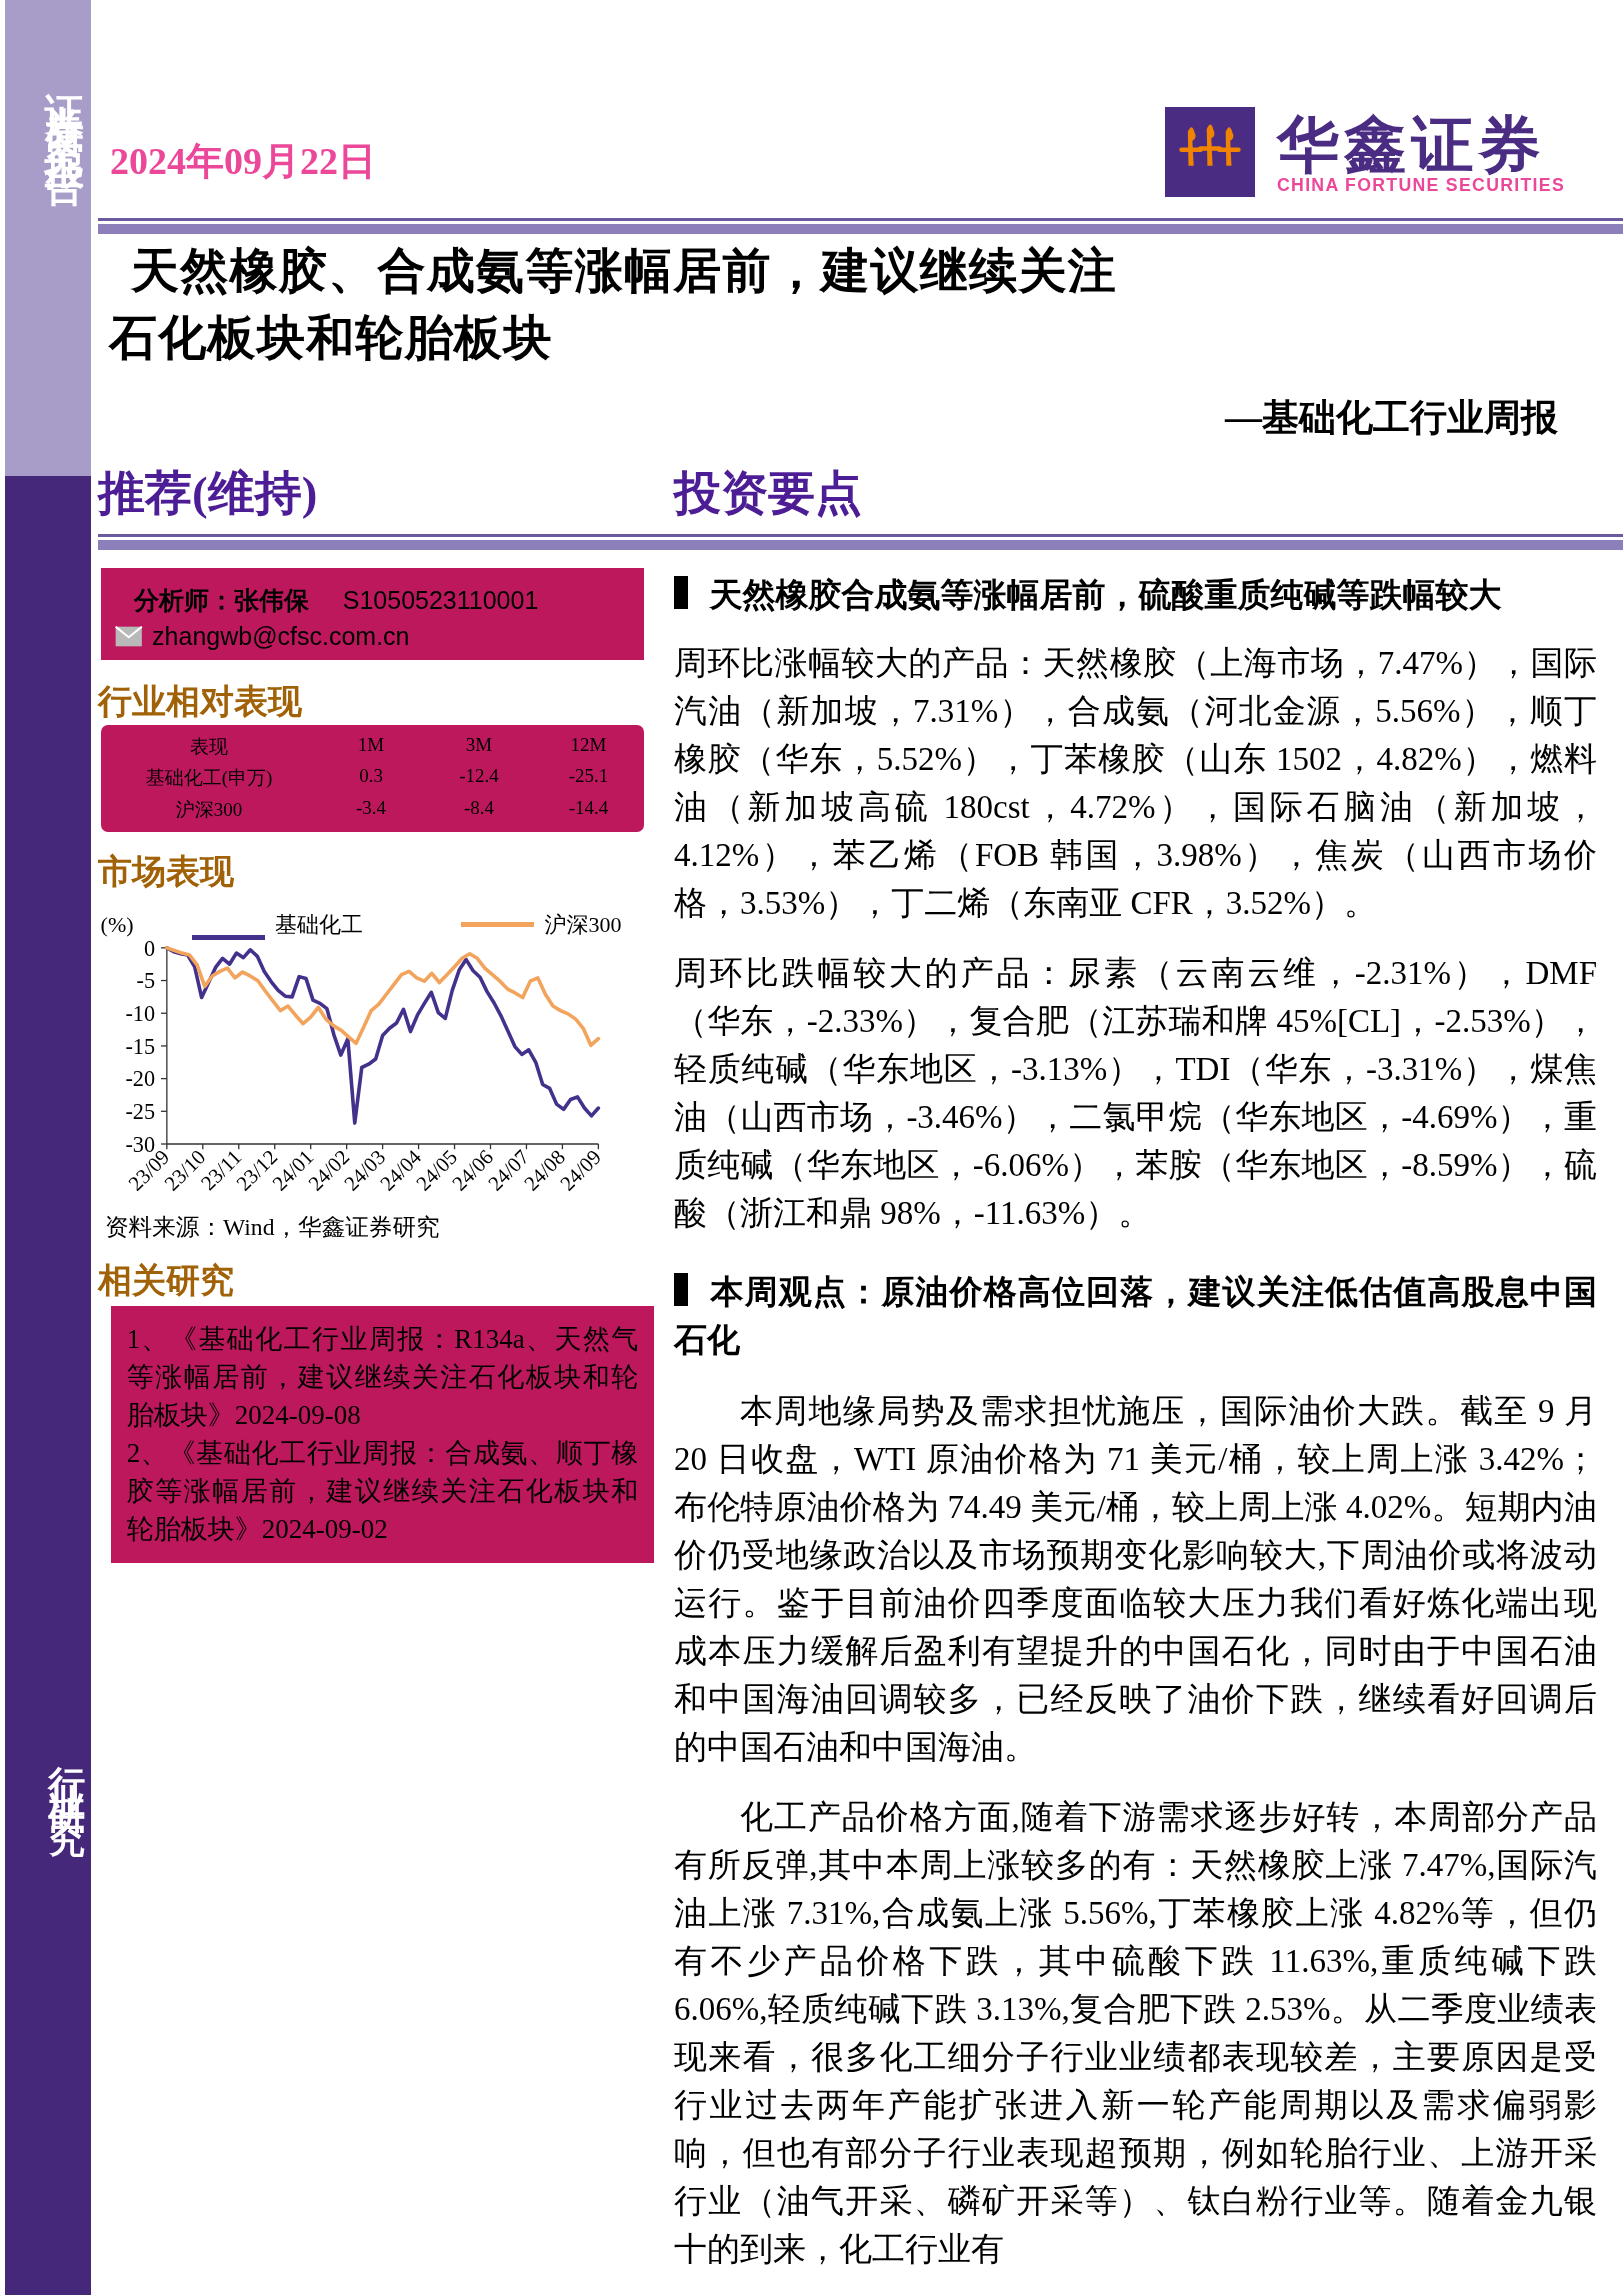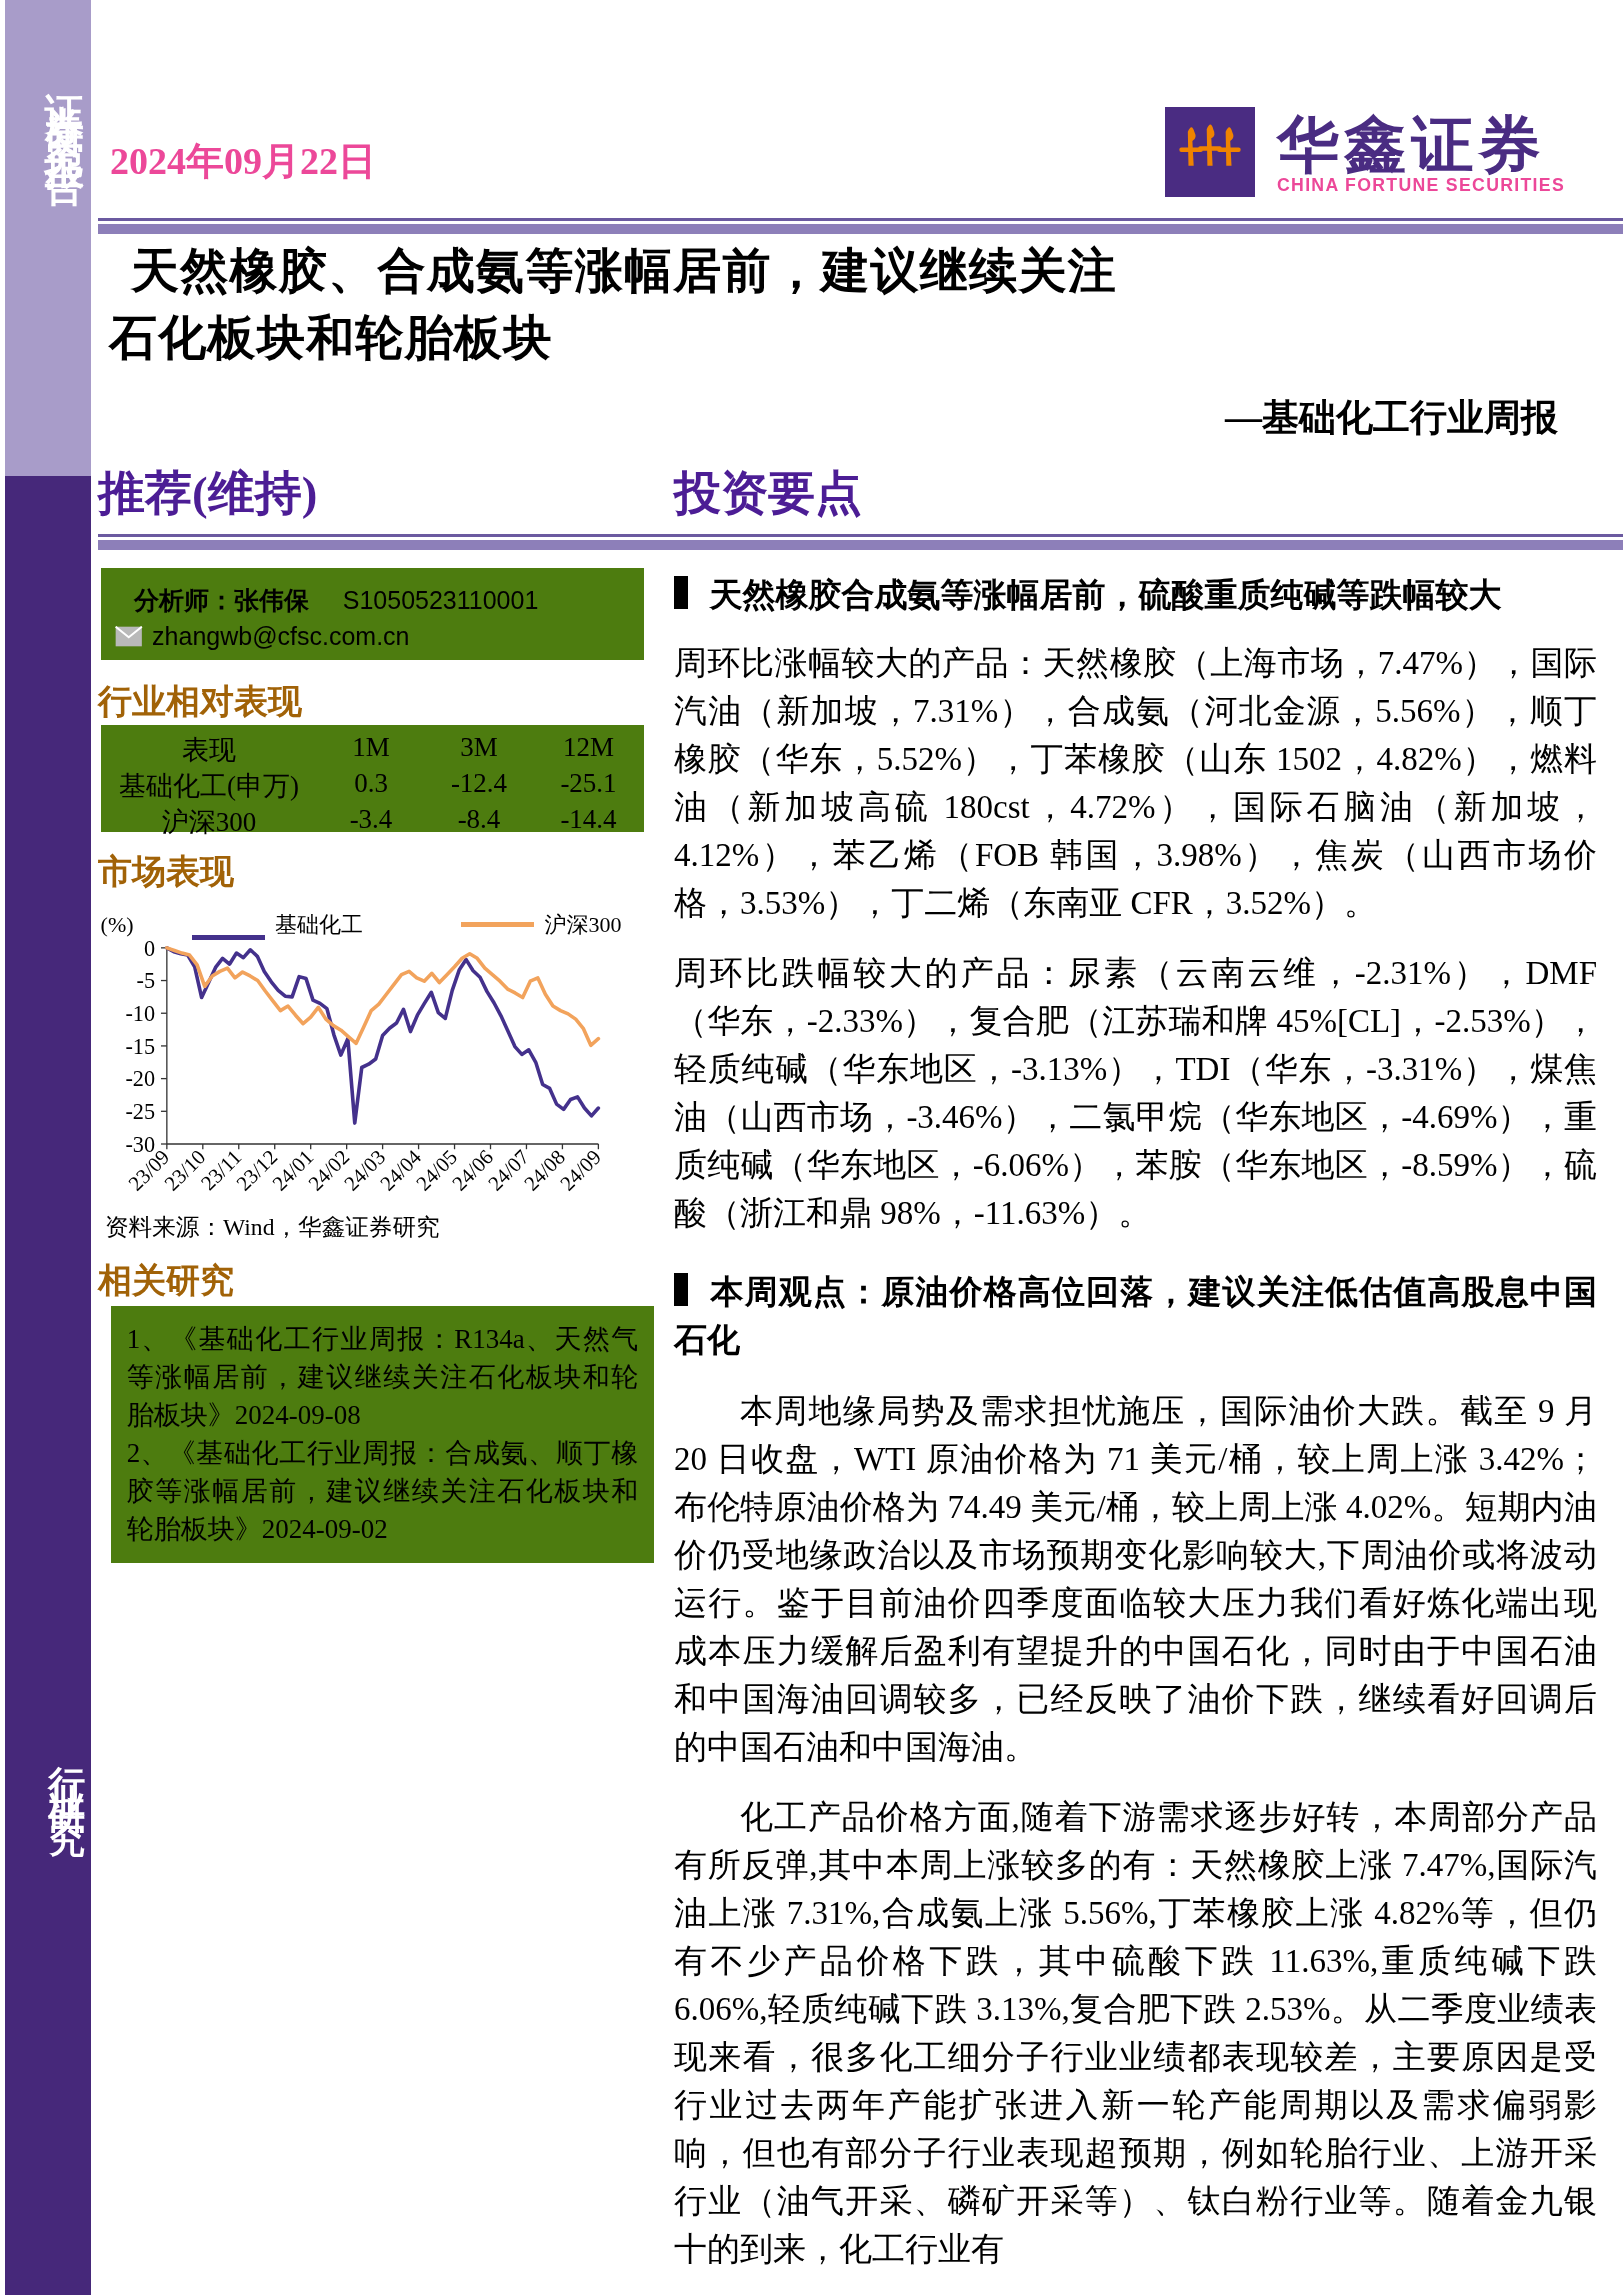--- a/index.html
+++ b/index.html
@@ -34,34 +34,34 @@
   .rule2a{left:98px;top:534px;width:1525px;}
   .rule2b{left:98px;top:540px;width:1525px;}
 
   .title1{left:131px;top:239px;font-size:48px;font-weight:900;letter-spacing:1.3px;}
   .title2{left:109px;top:306px;font-size:48px;font-weight:900;letter-spacing:1.3px;}
   .subtitle{right:65px;top:393px;font-size:37px;font-weight:900;}
 
   .h-rating{left:98px;top:462px;font-size:47px;font-weight:bold;color:#4c1d95;}
   .h-points{left:674px;top:462px;font-size:47px;font-weight:bold;color:#4c1d95;}
 
-  .greybox{background:#4d7c0f;}
+  .greybox{background:#be185d;}
   .analyst-box{left:101px;top:568px;width:543px;height:92px;}
   .analyst-line1{position:absolute;left:33px;top:15.7px;font-size:25px;white-space:nowrap;}
   .analyst-name{font-weight:bold;}
   .analyst-code{margin-left:27.5px;font-family:"Liberation Sans","DejaVu Sans",sans-serif;}
   .analyst-line2{position:absolute;left:14.4px;top:54px;font-size:25px;display:flex;align-items:center;gap:9.2px;font-family:"Liberation Sans","DejaVu Sans",sans-serif;}
 
   .h-small{font-size:34px;font-weight:bold;color:#a16207;}
   .h-rel{left:98px;top:679px;}
   .h-market{left:98px;top:849px;}
   .h-related{left:98px;top:1258px;}
 
   .rel-table{left:101px;top:725px;width:543px;height:107px;padding:6.5px 0;box-sizing:border-box;
-    display:grid;grid-template-rows:1fr 1fr 1fr;align-items:center;font-size:27px;}
+    display:grid;grid-template-rows:1fr 1fr 1fr;align-items:center;font-size:19px;border-radius:7px;}
   .rel-row{display:grid;grid-template-columns:216px 108px 108px 111px;}
   .rel-row span{text-align:center;}
 
   
   .chart{left:98px;top:898px;width:530px;height:314px;}
   .legend{position:absolute;left:2.6px;top:11.8px;width:523px;display:flex;align-items:center;font-size:22px;}
   .legend .pct{margin-right:58px;}
   .swatch{display:inline-block;width:73px;height:5.2px;margin-right:10.5px;}
   .legend .item2{margin-left:98px;display:flex;align-items:center;}
   .legend .item1{display:flex;align-items:flex-end;}

